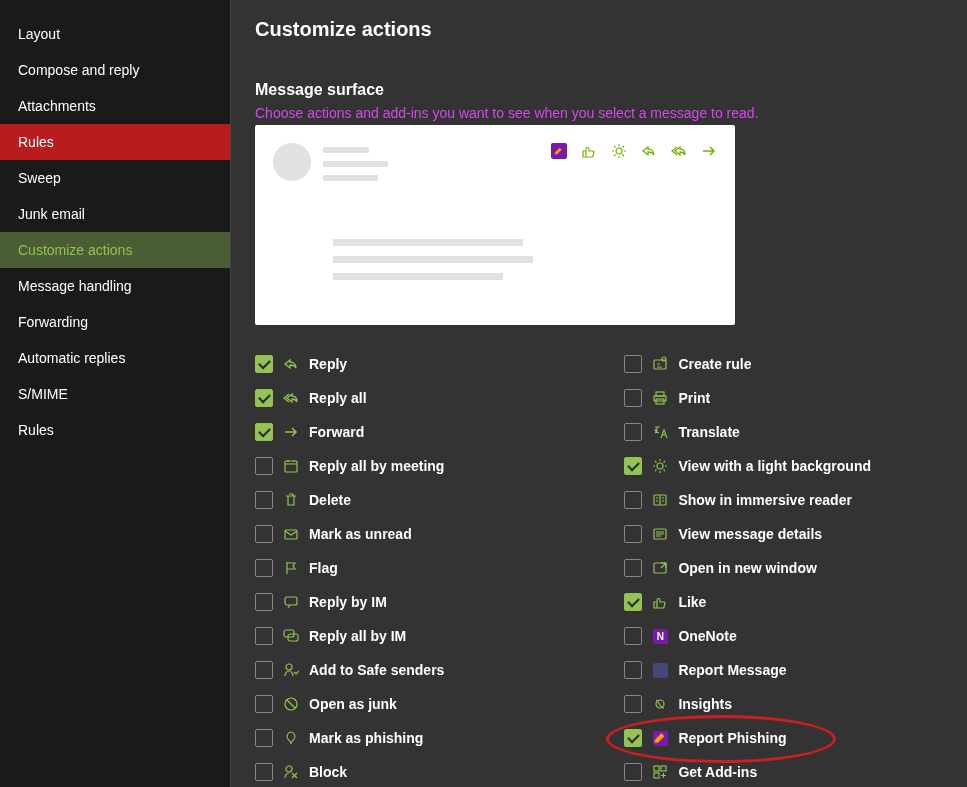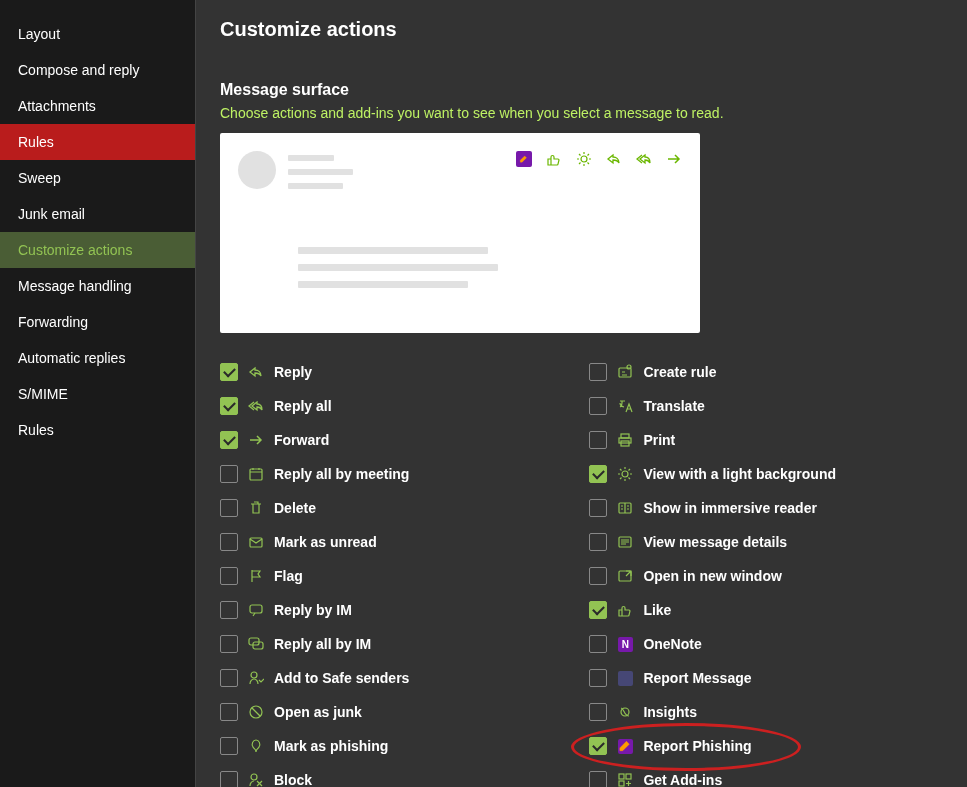--- a/index.html
+++ b/index.html
@@ -8,21 +8,21 @@
   background: #333333;
   color: #ffffff;
   width: 967px;
   height: 787px;
   overflow: hidden;
   display: flex;
 }
 
 
 .sidebar {
-  width: 196px;
+  width: 231px;
   background: #1a1a1a;
   border-right: 1px solid #444;
   padding-top: 16px;
   flex-shrink: 0;
 }
 .sidebar-item {
   padding: 10px 18px;
   font-size: 14px;
   color: #ffffff;
   cursor: pointer;
@@ -49,22 +49,22 @@
   margin-bottom: 30px;
 }
 .section-title {
   font-size: 16px;
   font-weight: 600;
   margin-bottom: 6px;
   margin-top: 40px;
 }
 .section-desc {
   font-size: 14px;
-  color: #bef264;
-  margin-bottom: 12px;
+  color: #d946ef;
+  margin-bottom: 4px;
 }
 
 
 .preview {
   background: #ffffff;
   border-radius: 2px;
   width: 480px;
   height: 200px;
   padding: 18px;
   margin-bottom: 30px;
@@ -505,33 +505,33 @@
             <svg viewBox="0 0 16 16">
               <use href="#i-rule"></use>
             </svg>
           </div>
           <span>Create rule</span>
         </div>
         <div class="action-item">
           <div class="checkbox"></div>
           <div class="action-icon">
             <svg viewBox="0 0 16 16">
+              <use href="#i-print"></use>
+            </svg>
+          </div>
+          <span>Print</span>
+        </div>
+        <div class="action-item">
+          <div class="checkbox"></div>
+          <div class="action-icon">
+            <svg viewBox="0 0 16 16">
               <use href="#i-translate"></use>
             </svg>
           </div>
           <span>Translate</span>
-        </div>
-        <div class="action-item">
-          <div class="checkbox"></div>
-          <div class="action-icon">
-            <svg viewBox="0 0 16 16">
-              <use href="#i-print"></use>
-            </svg>
-          </div>
-          <span>Print</span>
         </div>
         <div class="action-item">
           <div class="checkbox checked"></div>
           <div class="action-icon">
             <svg viewBox="0 0 16 16">
               <use href="#i-sun"></use>
             </svg>
           </div>
           <span>View with a light background</span>
         </div>

